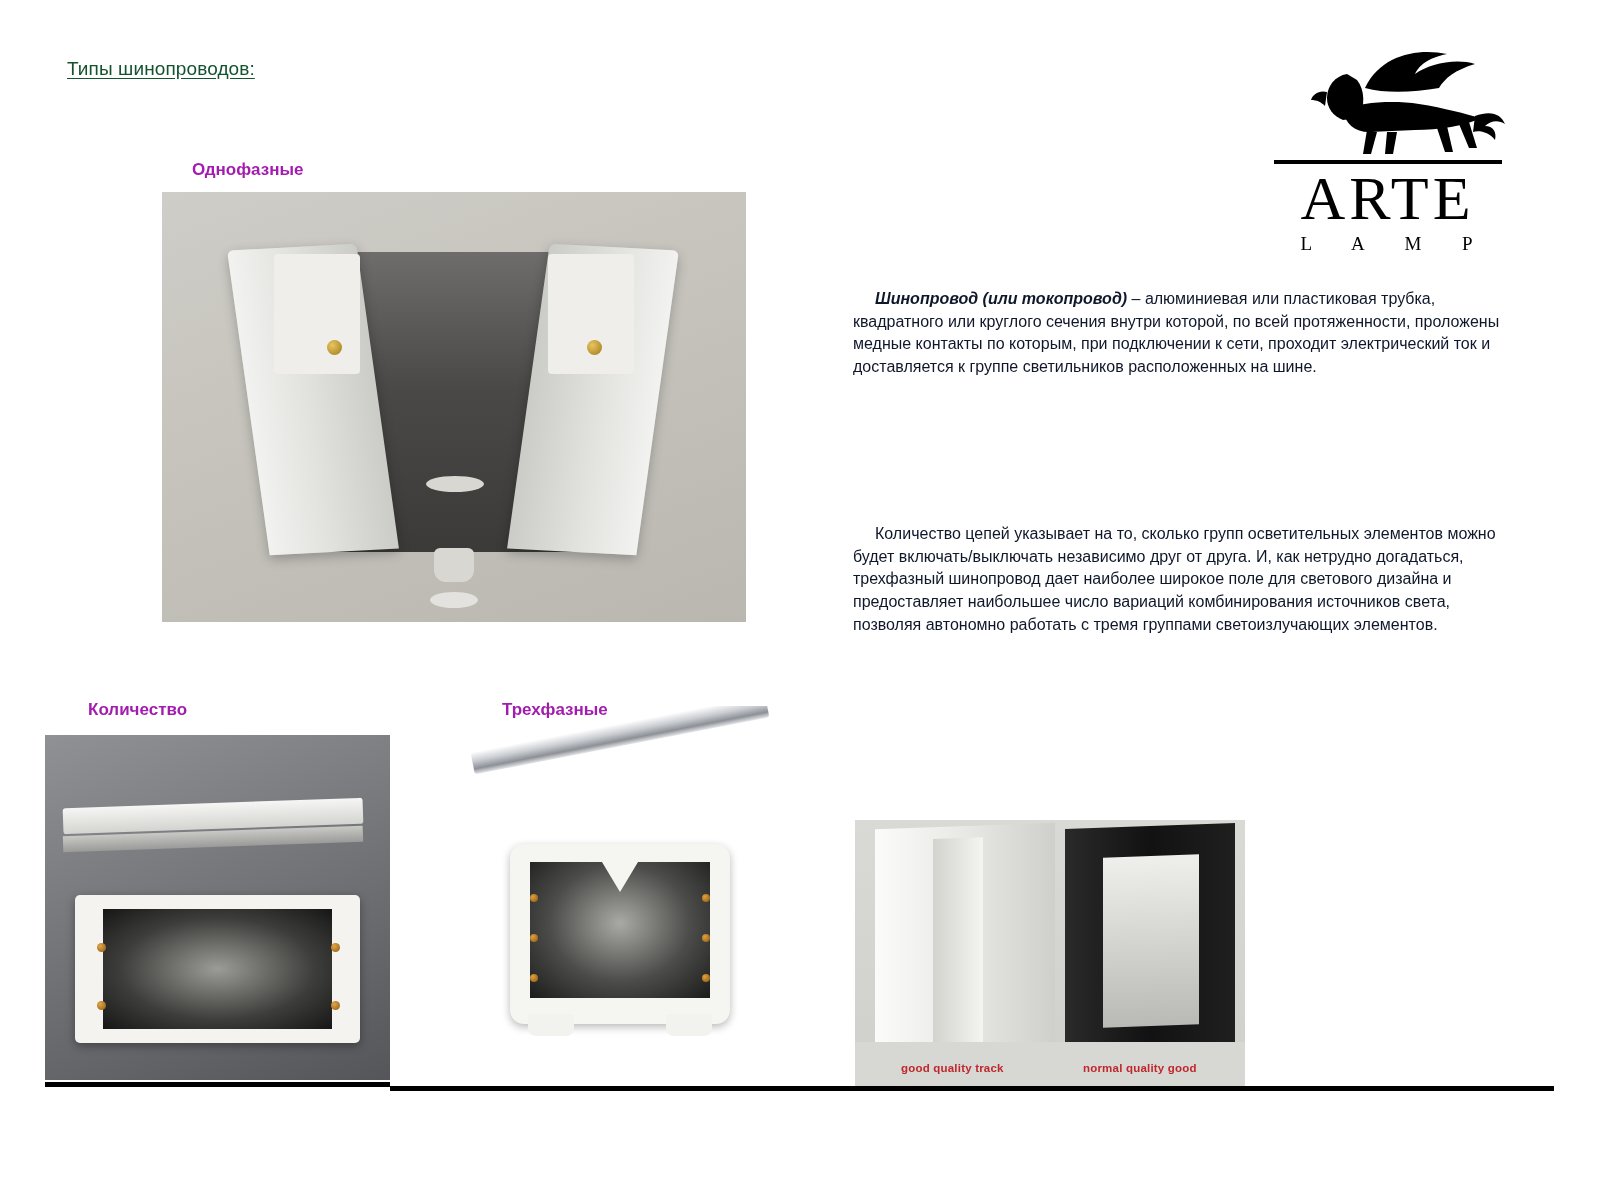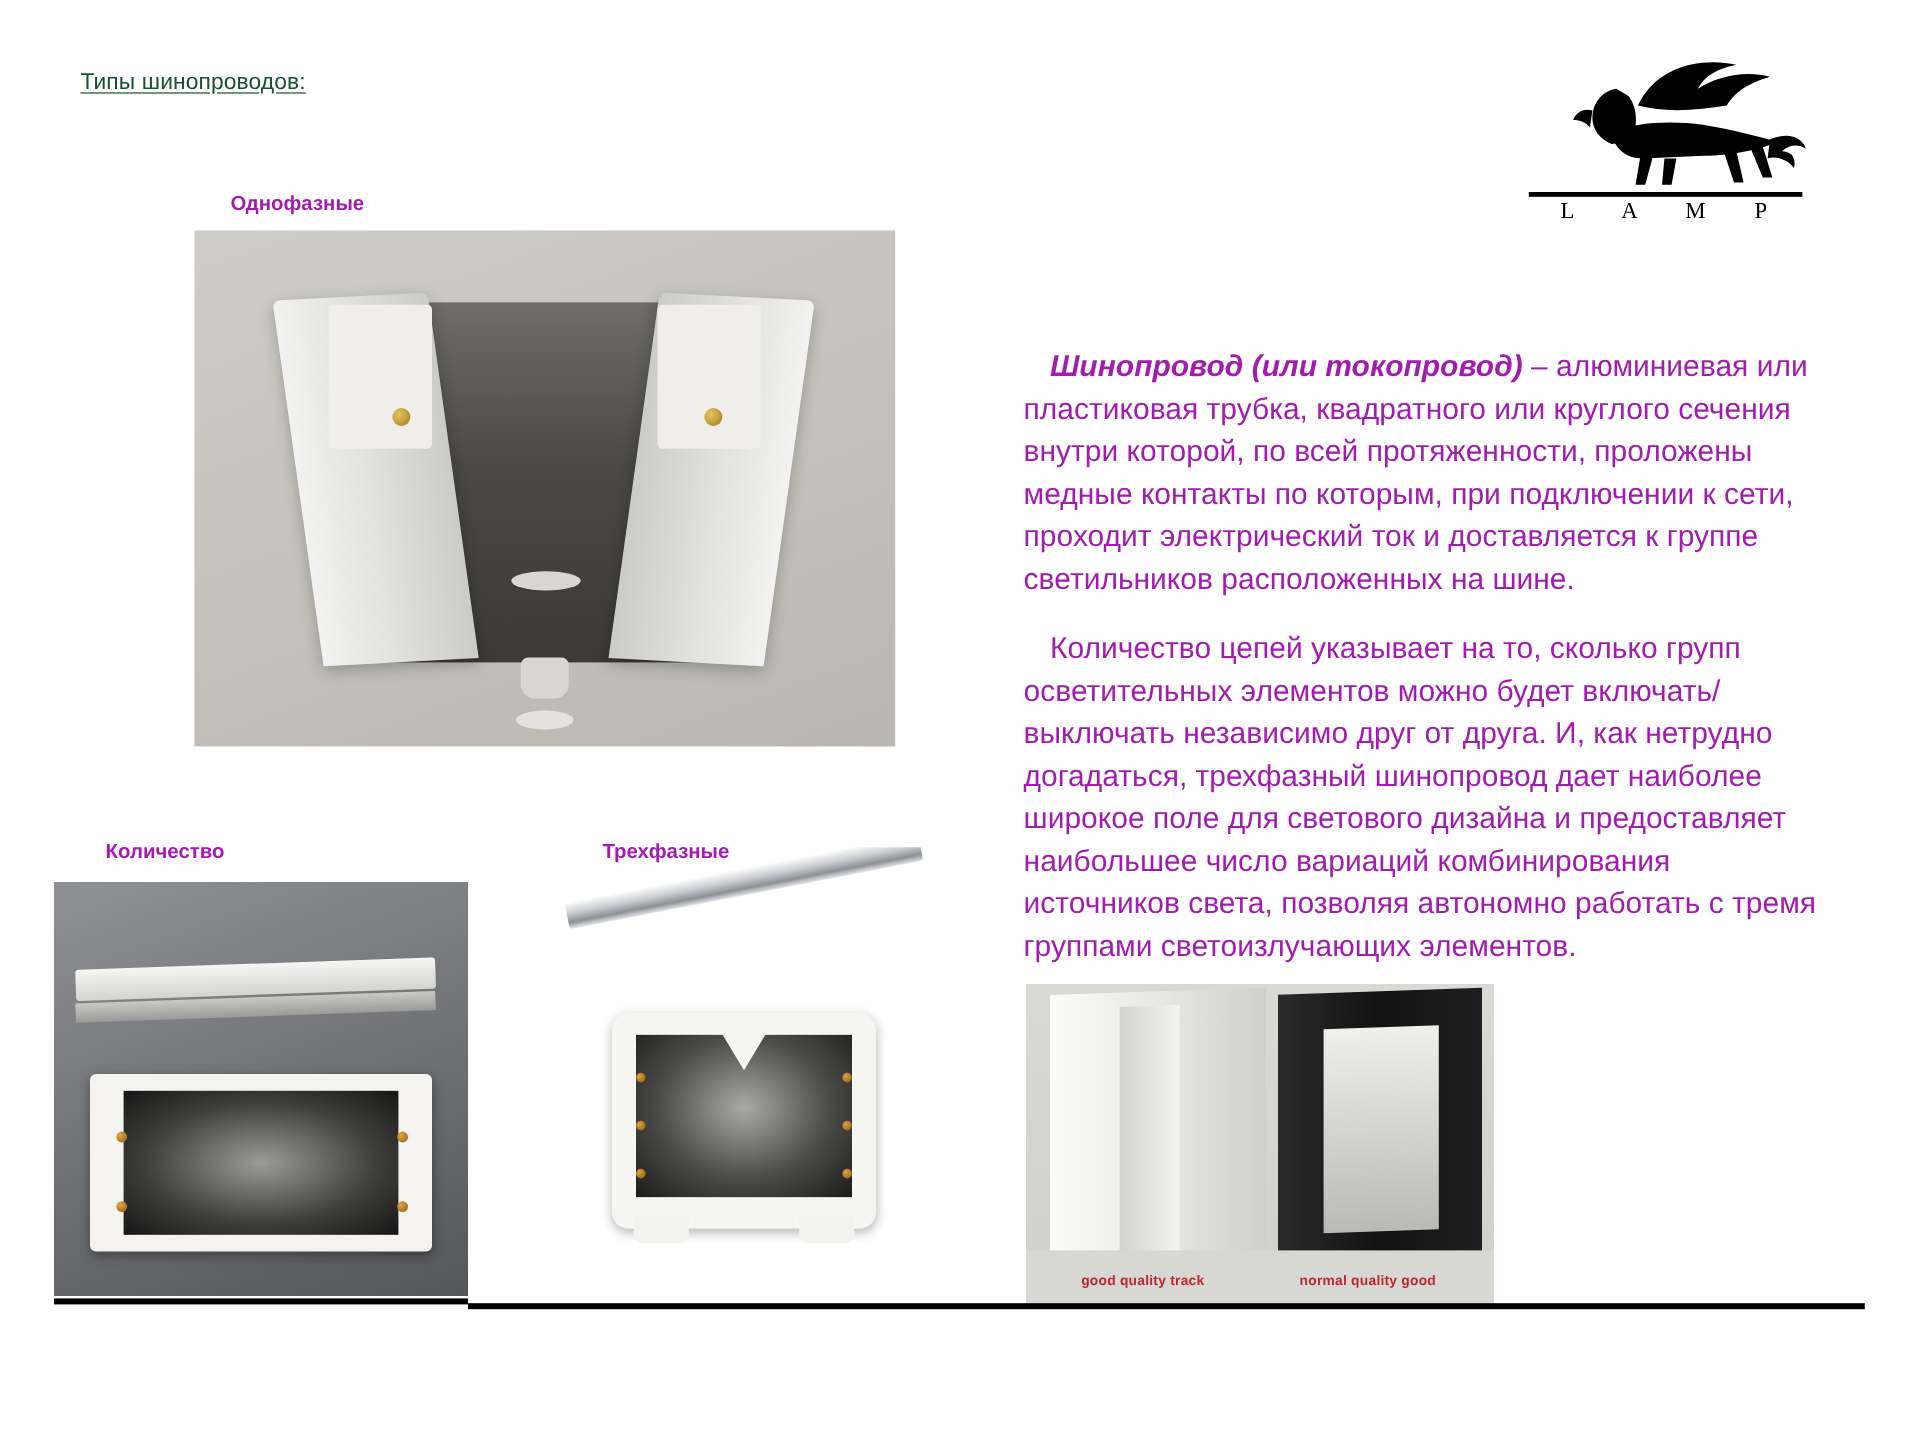--- a/index.html
+++ b/index.html
@@ -296,23 +296,23 @@
     letter-spacing: 18px;
     margin-top: 2px;
     padding-left: 16px;
     text-align: center;
   }
 
   
   .paragraph {
     position: absolute;
     width: 665px;
-    font-size: 25px;
+    font-size: 16px;
     line-height: 1.42;
-    color: #a21caf;
+    color: #0f172a;
     text-indent: 22px;
   }
   #para-1 { left: 853px; top: 288px; }
   #para-2 { left: 853px; top: 523px; }
   .para-lead {
     font-weight: bold;
     font-style: italic;
   }
 
   
@@ -393,20 +393,21 @@
 
       <path d="M206 68 C222 62 232 66 236 76 C230 72 222 72 216 78 C224 78 228 84 226 92 C220 84 210 82 204 84 Z"></path>
 
       <path d="M98 82 L94 106 L102 106 L108 84 Z"></path>
       <path d="M118 84 L116 106 L124 106 L128 84 Z"></path>
       <path d="M168 80 L176 104 L184 104 L178 78 Z"></path>
       <path d="M190 76 L200 100 L208 100 L200 74 Z"></path>
     </g>
   </svg>
   <div class="rule"></div>
+  <div class="brand">ARTE</div>
   <div class="sub">L A M P</div>
 </div>
 
 <div class="paragraph" id="para-1">
   <span class="para-lead">Шинопровод (или токопровод)</span><span> – алюминиевая или пластиковая трубка, квадратного или круглого сечения внутри которой, по всей протяженности, проложены медные контакты по которым, при подключении к сети, проходит электрический ток и доставляется к группе светильников расположенных на шине.</span>
 </div>
 
 <div class="paragraph" id="para-2">Количество цепей указывает на то, сколько групп осветительных элементов можно будет включать/выключать независимо друг от друга. И, как нетрудно догадаться, трехфазный шинопровод дает наиболее широкое поле для светового дизайна и предоставляет наибольшее число вариаций комбинирования источников света, позволяя автономно работать с тремя группами светоизлучающих элементов.</div>
 
 <div class="photo" id="photo-quality">

